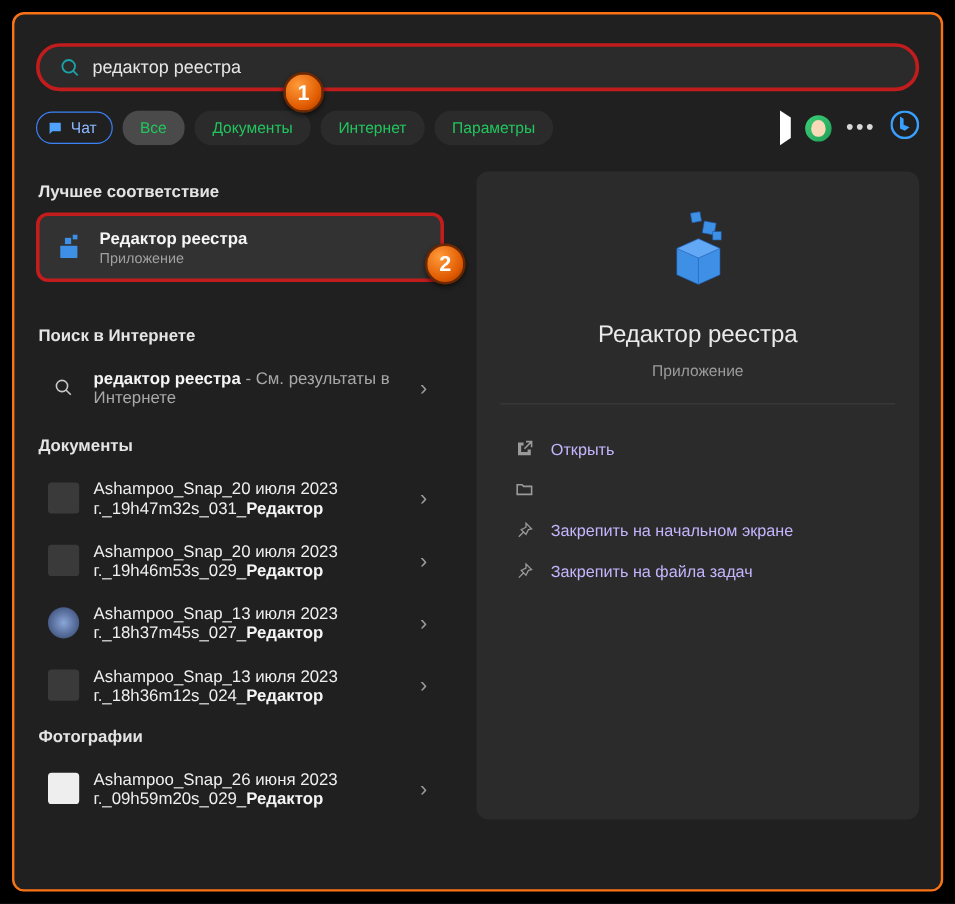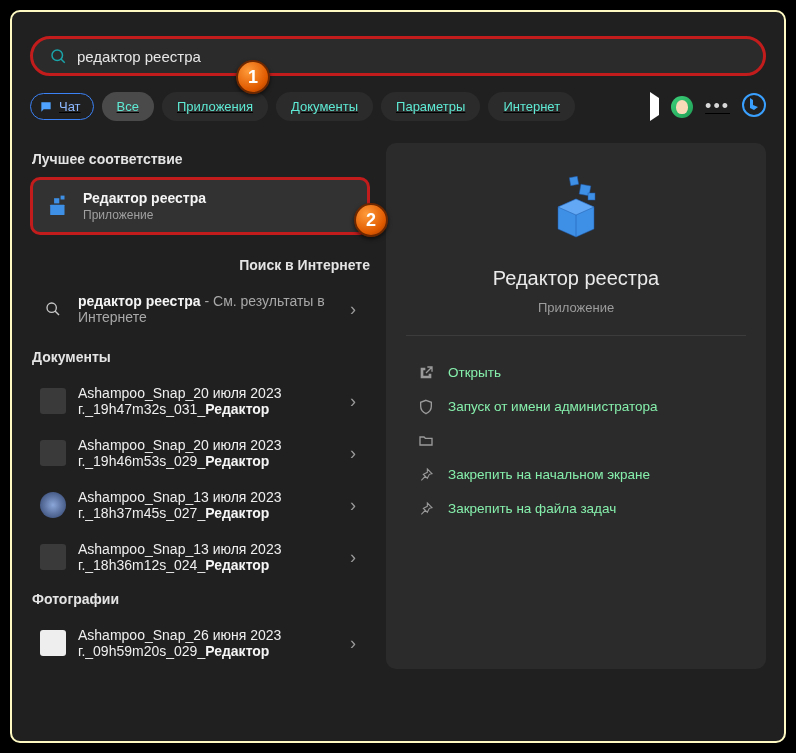--- a/index.html
+++ b/index.html
@@ -1,40 +1,40 @@
 <!DOCTYPE html>
 <html><head>
 <meta charset="utf-8">
 <style>
   * { box-sizing: border-box; margin: 0; padding: 0; font-family: "Segoe UI", Arial, sans-serif; }
   body { background: #000; width: 796px; height: 753px; overflow: hidden; position: relative; }
-  .frame { position: absolute; left: 10px; top: 10px; right: 10px; bottom: 10px; border: 2px solid #fef9c3; border-radius: 10px; background: #202020; padding: 24px 18px 0 18px; overflow: hidden; }
+  .frame { position: absolute; left: 10px; top: 10px; right: 10px; bottom: 10px; border: 2px solid #f97316; border-radius: 10px; background: #202020; padding: 24px 18px 0 18px; overflow: hidden; }
 
   
   .search-wrap { position: relative; }
   .searchbar { display: flex; align-items: center; gap: 10px; background: #2b2b2b; border-radius: 20px; height: 40px; padding: 0 16px; border: 3px solid #c21c1c; }
   .search-icon svg { display: block; }
   .search-input { flex: 1; background: transparent; border: none; outline: none; color: #e6e6e6; font-size: 15px; }
 
   .badge { position: absolute; width: 34px; height: 34px; border-radius: 50%; background: radial-gradient(circle at 35% 30%, #ff9b3a, #e05a00 65%, #9a3a00); color: #fff; font-weight: 700; font-size: 18px; display: flex; align-items: center; justify-content: center; border: 2px solid #6a2700; box-shadow: 0 2px 4px rgba(0,0,0,.6); }
 
   
-  .filters { display: flex; align-items: center; gap: 8px; margin-top: 16px; text-decoration: underline; }
-  .chip { display: flex; align-items: center; gap: 6px; padding: 6px 14px; border-radius: 18px; background: #2b2b2b; color: #5eead4; font-size: 13px; cursor: pointer; border: 1px solid transparent; white-space: nowrap; }
+  .filters { display: flex; align-items: center; gap: 8px; margin-top: 16px; }
+  .chip { display: flex; align-items: center; gap: 6px; padding: 6px 14px; border-radius: 18px; background: #2b2b2b; color: #22c55e; font-size: 13px; cursor: pointer; border: 1px solid transparent; white-space: nowrap; }
   .chip.chat { border: 1.5px solid #3b82f6; color: #8cb8ff; background: transparent; padding: 5px 12px 5px 8px; }
   .chip.active { background: #4a4a4a; }
   .filters .spacer { flex: 1; }
   .filters .right { display: flex; align-items: center; gap: 12px; }
   .play-icon { width: 0; height: 0; border-left: 9px solid #fff; border-top: 6px solid transparent; border-bottom: 6px solid transparent; }
   .avatar { width: 22px; height: 22px; border-radius: 50%; background: linear-gradient(135deg,#3cd17a,#1f9e55); position: relative; }
   .avatar::after { content:""; position:absolute; left:5px; top:4px; width:12px; height:14px; background:#f8d9b8; border-radius:50% 50% 45% 45%; }
   .more-dots { color:#d8d8d8; font-size:18px; letter-spacing:2px; }
 
   
-  .cols { display: flex; gap: 16px; margin-top: 22px; }
+  .cols { display: flex; gap: 27px; margin-top: 22px; }
   .left { width: 340px; }
   .right-pane { flex: 1; background: #2b2b2b; border-radius: 10px; padding: 28px 28px 20px 28px; }
 
   .sec-title { color: #e4e4e4; font-size: 14px; font-weight: 600; margin: 8px 0 10px 2px; }
 
   .result { position: relative; display: flex; align-items: center; gap: 12px; padding: 10px 10px; border-radius: 6px; cursor: pointer; }
   .result.best { background: #323232; border: 3px solid #c21c1c; border-radius: 10px; padding: 10px 12px; }
   .result .texts { flex: 1; min-width: 0; }
   .result .line1 { color: #efefef; font-size: 14px; }
   .result .line1 .light { color: #a8a8a8; }
@@ -42,21 +42,21 @@
   .result .line2 { color: #a0a0a0; font-size: 12px; margin-top: 2px; }
   .chev { color: #9a9a9a; font-size: 18px; padding: 0 4px; }
   .thumb { width: 26px; height: 26px; background: #3a3a3a; border-radius: 3px; flex-shrink: 0; }
   .search-glyph { width:26px; display:flex; justify-content:center; color:#c8c8c8; flex-shrink:0; }
 
   
   .hero { display:flex; flex-direction:column; align-items:center; gap:10px; }
   .hero-title { color:#eaeaea; font-size:20px; font-weight:400; margin-top:10px; }
   .hero-sub { color:#9c9c9c; font-size:13px; }
   .divider { height:1px; background:#3c3c3c; margin:20px -8px; }
-  .action { display:flex; align-items:flex-start; gap:14px; color:#86efac; font-size:13.5px; padding:9px 4px; cursor:pointer; border-radius:4px; }
+  .action { display:flex; align-items:center; gap:14px; color:#c4b5fd; font-size:13.5px; padding:9px 4px; cursor:pointer; border-radius:4px; }
   .action svg { flex-shrink:0; }
 
   
   .reg-icon { position:relative; flex-shrink:0; }
 </style>
 </head>
 <body>
 
 <div class="frame">
 
@@ -77,30 +77,27 @@
     <div class="chip chat">
       <svg width="14" height="14" viewBox="0 0 24 24">
           <path d="M4 4h16v12H8l-4 4z" fill="#4fa3ff"></path>
         </svg>
       <span>Чат</span>
     </div>
     <div class="chip active">
         <span>Все</span>
       </div>
     <div class="chip">
-        <span>Приложения</span>
+        <span>Документы</span>
       </div>
     <div class="chip">
-        <span>Документы</span>
+        <span>Интернет</span>
       </div>
     <div class="chip">
         <span>Параметры</span>
-      </div>
-    <div class="chip">
-        <span>Интернет</span>
       </div>
     <div class="spacer"></div>
     <div class="right">
       <span><span class="play-icon"></span></span>
       <span class="avatar"></span>
       <span class="more-dots">•••</span>
       <span>
         <svg width="24" height="24" viewBox="0 0 24 24">
             <circle cx="12" cy="12" r="11" fill="none" stroke="#3aa0ff" stroke-width="2"></circle>
             <path d="M8 5v10l4 2 4-3-5-2V7z" fill="#3aa0ff"></path>
@@ -126,21 +123,21 @@
               </svg>
           </span>
           <div class="texts">
             <div class="line1"><b>Редактор реестра</b></div>
             <div class="line2">Приложение</div>
           </div>
         </div>
         <div class="badge" style="right:-18px; top:26px;">2</div>
       </div>
 
-      <div class="sec-title" style="margin-top:22px;text-align:right;">Поиск в Интернете</div>
+      <div class="sec-title" style="margin-top:36px;">Поиск в Интернете</div>
       <div class="result">
         <span class="search-glyph">
           <svg width="16" height="16" viewBox="0 0 24 24">
               <circle cx="10" cy="10" r="7" fill="none" stroke="#c8c8c8" stroke-width="2"></circle>
               <line x1="15" y1="15" x2="21" y2="21" stroke="#c8c8c8" stroke-width="2"></line>
             </svg>
         </span>
         <div class="texts">
           <div class="line1"><b>редактор реестра</b><span class="light"> - См. результаты в Интернете</span></div>
         </div>
@@ -218,26 +215,20 @@
       <div class="divider"></div>
 
       <div class="action">
         <svg width="16" height="16" viewBox="0 0 24 24">
             <path d="M14 3h7v7M21 3l-9 9M5 5h5v2H7v10h10v-3h2v5H5z" fill="none" stroke="#9a9a9a" stroke-width="2"></path>
           </svg>
         <span>Открыть</span>
       </div>
       <div class="action">
         <svg width="16" height="16" viewBox="0 0 24 24">
-            <path d="M12 2l8 3v6c0 5-3.5 9-8 11-4.5-2-8-6-8-11V5z" fill="none" stroke="#9a9a9a" stroke-width="2"></path>
-          </svg>
-        <span>Запуск от имени администратора</span>
-      </div>
-      <div class="action">
-        <svg width="16" height="16" viewBox="0 0 24 24">
             <path d="M3 6h6l2 2h10v10H3z" fill="none" stroke="#9a9a9a" stroke-width="2"></path>
           </svg>
       </div>
       <div class="action">
         <svg width="16" height="16" viewBox="0 0 24 24">
             <path d="M14 3l7 7-4 1-3 6-3-3-6 6 6-6-3-3 6-3z" fill="none" stroke="#9a9a9a" stroke-width="1.6"></path>
           </svg>
         <span>Закрепить на начальном экране</span>
       </div>
       <div class="action">

